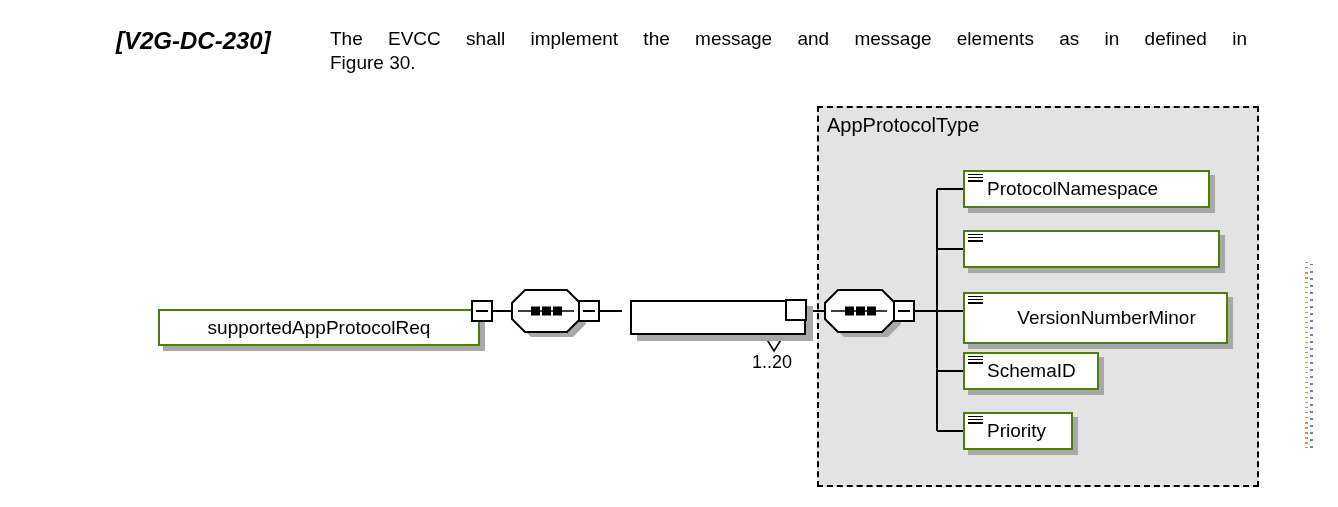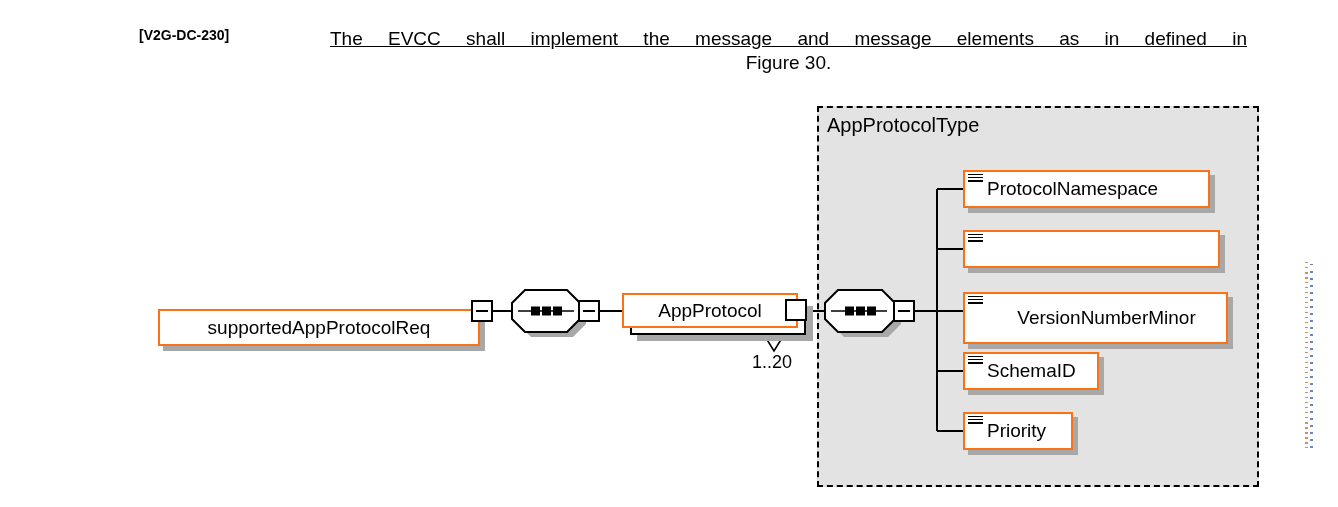--- a/index.html
+++ b/index.html
@@ -2,34 +2,34 @@
 <html><head>
 <meta charset="utf-8">
 <style>
   html,body{margin:0;padding:0;background:#fff;}
   .page{
     position:relative;width:1338px;height:507px;background:#fff;overflow:hidden;
     font-family:"Liberation Sans","DejaVu Sans",sans-serif;color:#000;
   }
   
   .req-id{
-    position:absolute;left:139px;top:27px;font-size:14px;font-weight:bold;white-space:nowrap;
+    position:absolute;left:116px;top:27px;font-size:24px;font-weight:bold;white-space:nowrap;font-style:italic;
   }
   .req-text{position:absolute;left:330px;top:27px;width:917px;font-size:19px;line-height:24px;}
-  .req-line1{text-align:justify;text-align-last:justify;text-decoration:underline;}
-  .req-line2{text-align:center;}
+  .req-line1{text-align:justify;text-align-last:justify;}
+  .req-line2{text-align:left;}
   
   .type-container{
     position:absolute;left:817px;top:106px;width:438px;height:377px;
     background:#e3e3e3;border:2px dashed #000;z-index:1;
   }
   .type-title{position:absolute;left:827px;top:114px;font-size:20px;z-index:3;}
   svg.wires{position:absolute;left:0;top:0;z-index:2;}
   .ebox{
-    position:absolute;background:#fff;border:2px solid #f97316;box-sizing:border-box;
+    position:absolute;background:#fff;border:2px solid #4d7c0f;box-sizing:border-box;
     font-size:19px;display:flex;align-items:center;z-index:3;
   }
   .ebox.center{justify-content:center;}
   .shadowed{box-shadow:5px 5px 0 #a8a8a8;}
   .stack-back{
     position:absolute;background:#fff;border:2px solid #000;box-sizing:border-box;
     box-shadow:7px 6px 0 #a8a8a8;z-index:2;
   }
   .sq{
     position:absolute;width:22px;height:22px;box-sizing:border-box;background:#fff;
@@ -101,23 +101,20 @@
   </svg>
 
   <div class="ebox center shadowed" style="left:158px;top:293px;width:322px;height:37px;margin-top:16px;">
     <span>supportedAppProtocolReq</span>
   </div>
   <div class="sq minus" style="left:471px;top:300px;"></div>
 
   <div class="sq minus" style="left:578px;top:300px;"></div>
 
   <div class="stack-back" style="left:630px;top:300px;width:176px;height:35px;"></div>
-  <div class="ebox center" style="left:622px;top:293px;width:176px;height:35px;">
-    <span>AppProtocol</span>
-  </div>
   <div class="sq" style="left:785px;top:299px;"></div>
   <div class="occ-label">1..20</div>
 
   <div class="sq minus" style="left:893px;top:300px;"></div>
 
   <div class="ebox child shadowed" style="left:963px;top:170px;width:247px;height:38px;">
     <span class="text-icon"></span>
     <span>ProtocolNamespace</span>
   </div>
   <div class="ebox child shadowed" style="left:963px;top:230px;width:257px;height:38px;">

